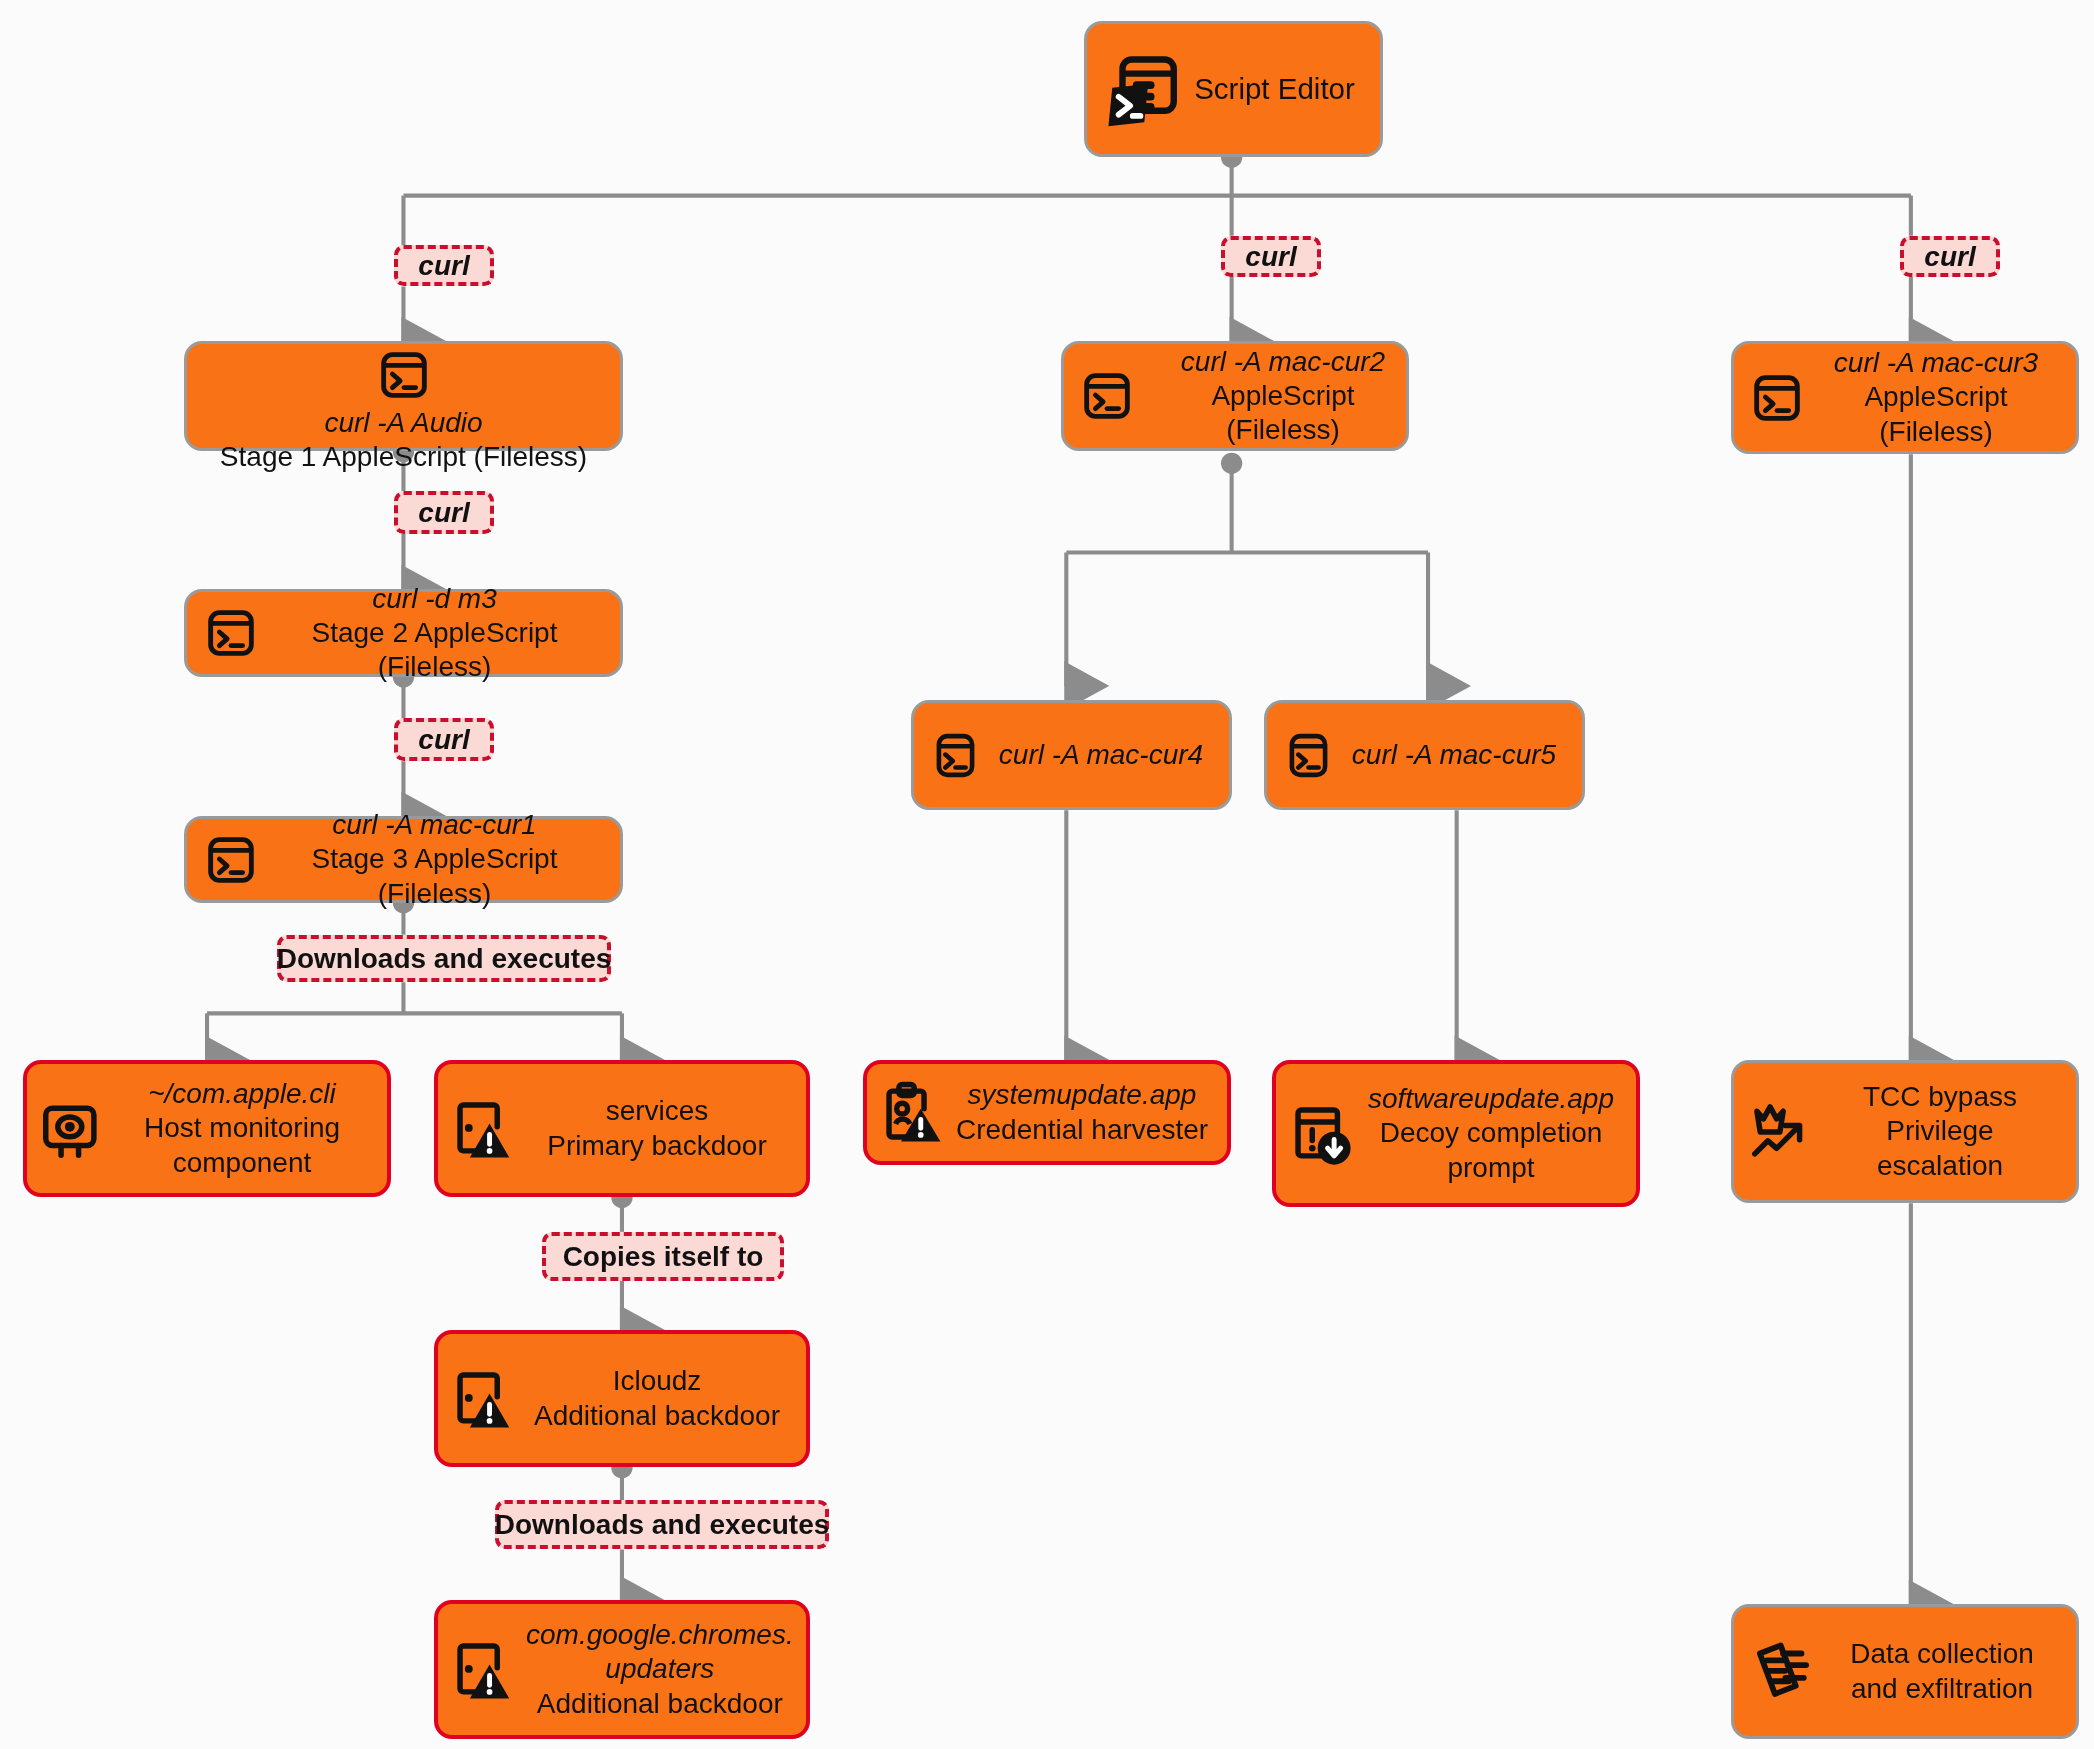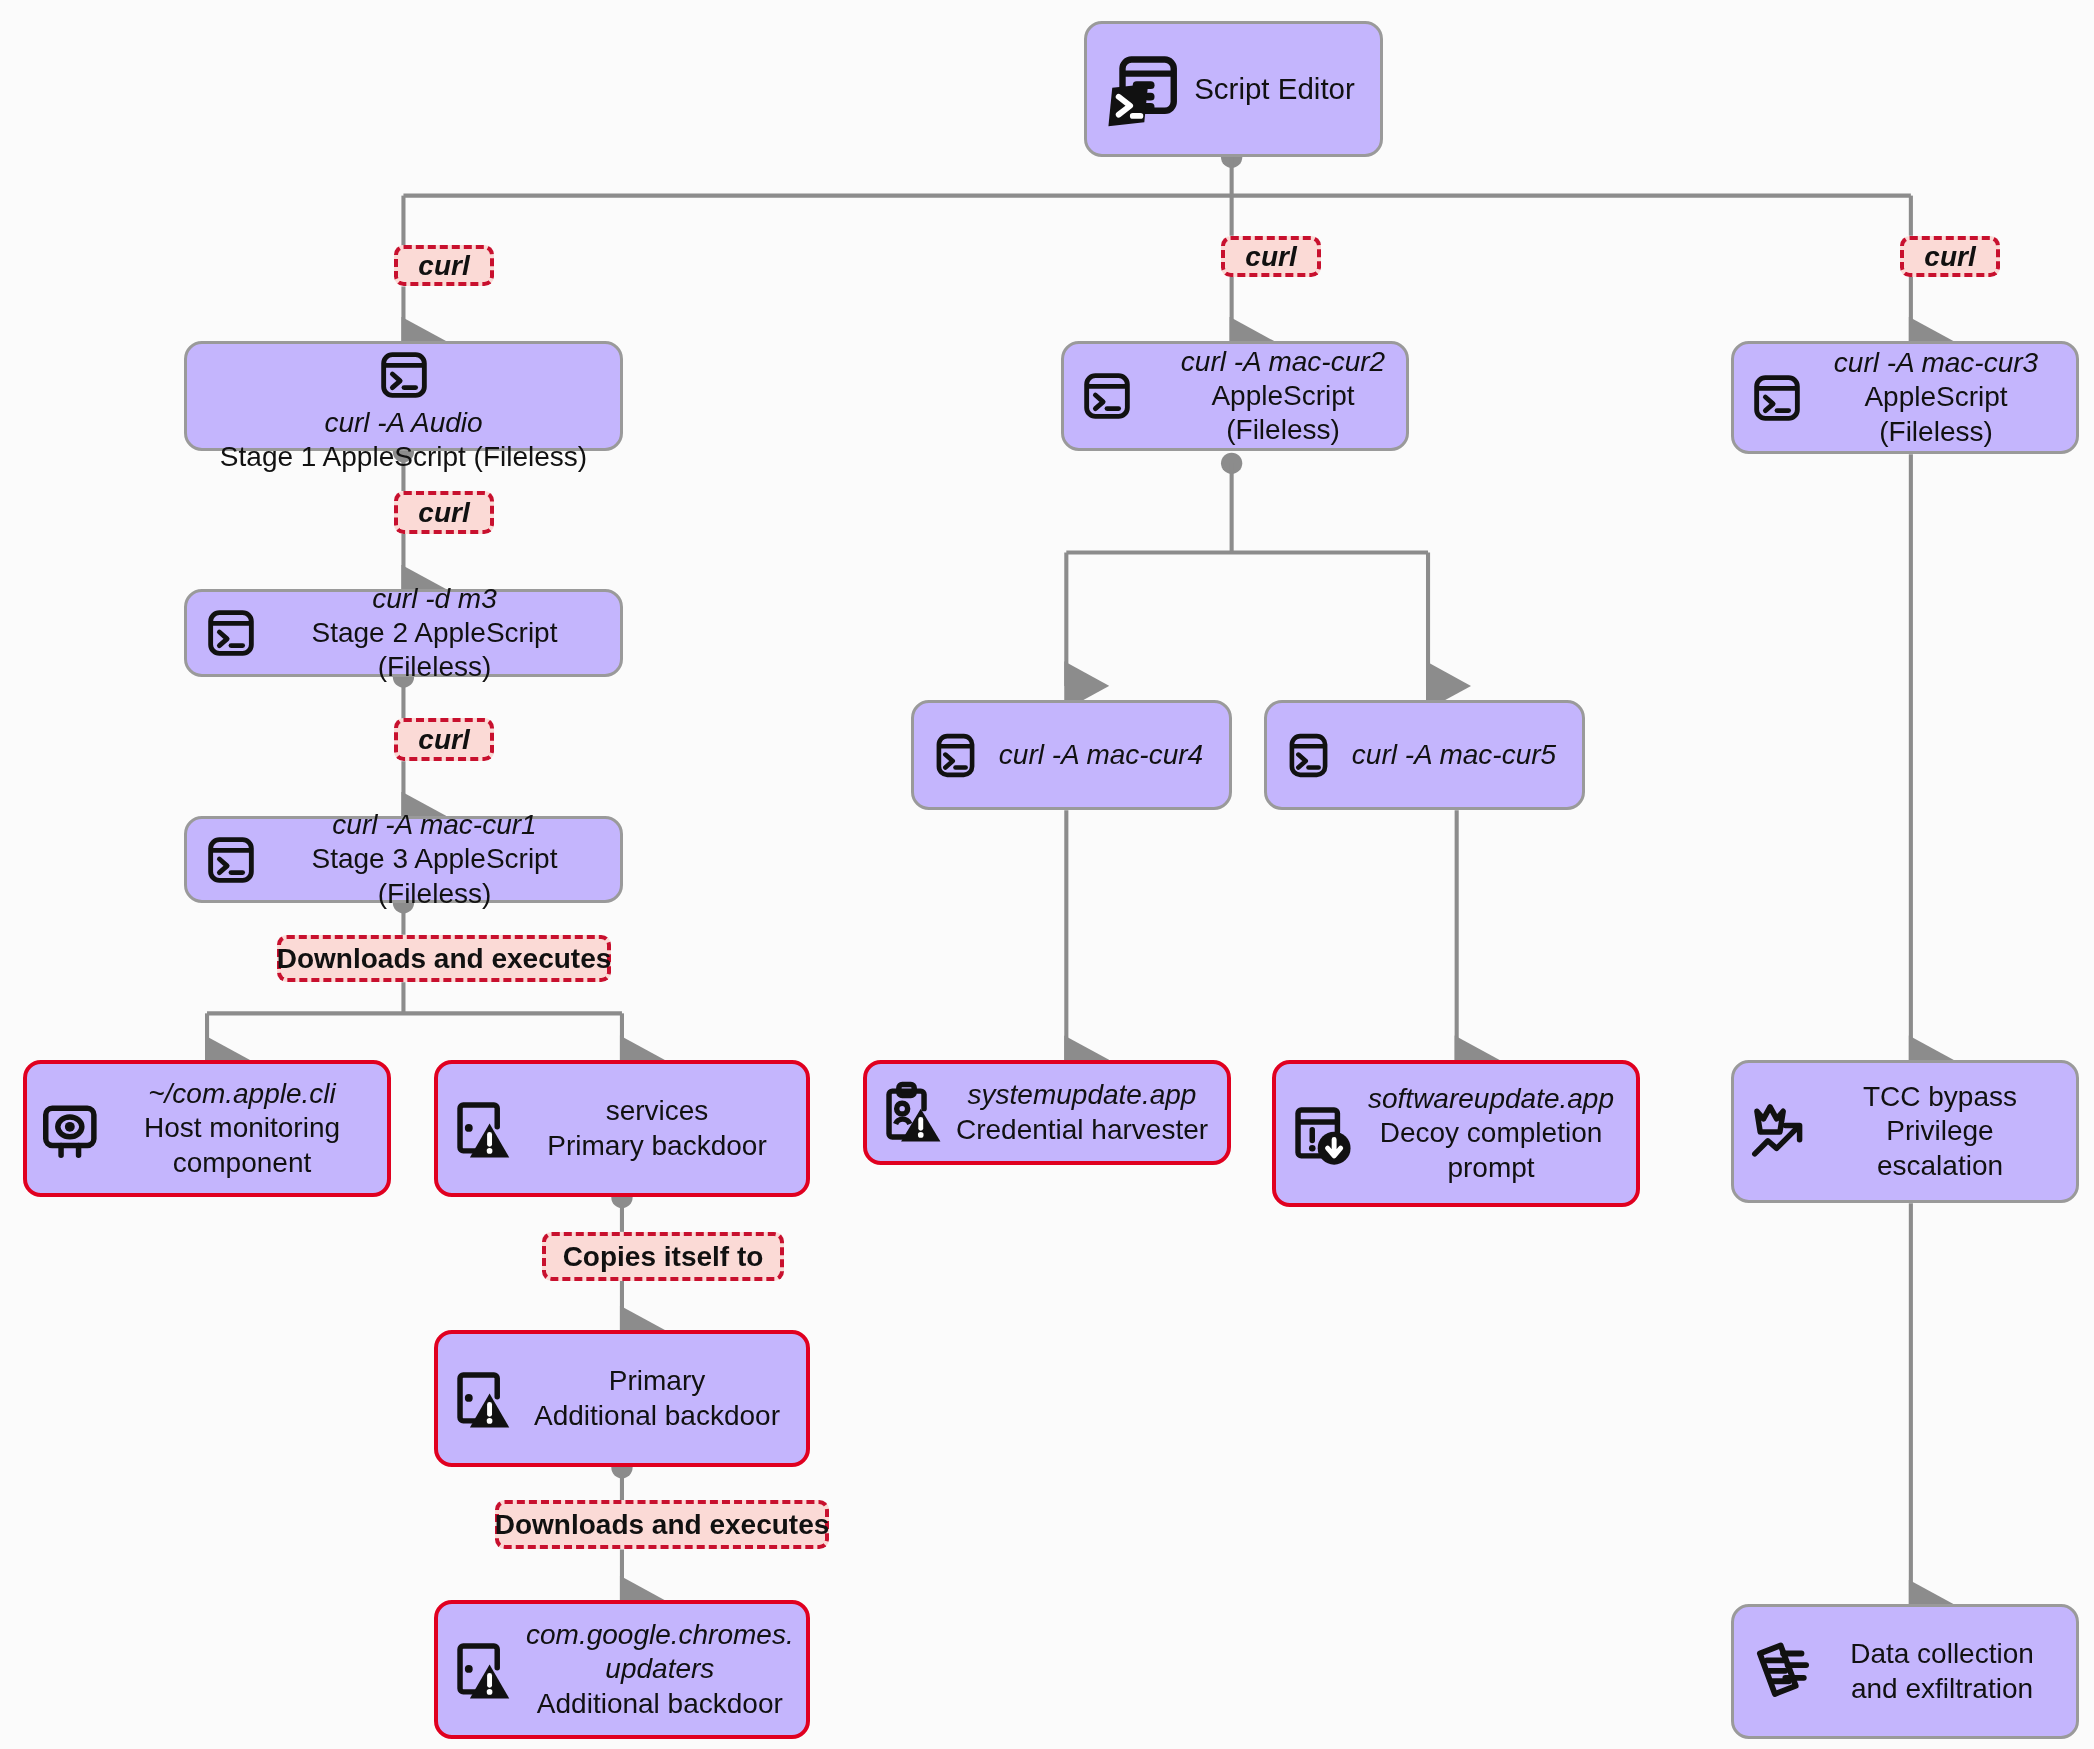--- a/index.html
+++ b/index.html
@@ -3,21 +3,21 @@
 <meta charset="utf-8">
 <style>
   html,body{margin:0;padding:0;background:#fbfbfb;}
   body{width:2095px;height:1750px;font-family:"Liberation Sans",sans-serif;overflow:hidden;}
   #canvas{position:relative;width:2095px;height:1750px;background:#fbfbfb;}
   svg.wires{position:absolute;left:0;top:0;width:2095px;height:1750px;overflow:visible;}
 
   
   .node{
     position:absolute;box-sizing:border-box;display:flex;align-items:center;
-    background:#c4b5fd;border-radius:18px;z-index:3;
+    background:#f97316;border-radius:18px;z-index:3;
   }
   .node.grey{border:3.3px solid #9a9a9a;}
   .node.red{border:4.1px solid #e00020;}
   .node .ico{flex:0 0 auto;display:flex;align-items:center;justify-content:center;}
   .node .txt{flex:1 1 auto;text-align:center;color:#111;line-height:1.22;padding:0 8.2px;}
   .node .txt .it{font-style:italic;}
   .node .txt .rg{font-style:normal;}
 
   
   .elabel{
@@ -213,21 +213,21 @@
     <span class="ico">
       <svg width="70" height="70" viewBox="0 0 64 64">
         <path d="M42 52 H14 A3 3 0 0 1 11 49 V13 A3 3 0 0 1 14 10 H42 A3 3 0 0 1 45 13 V30" fill="none" stroke="#111" stroke-width="5" stroke-linecap="round"></path>
         <circle cx="19" cy="31" r="3.6" fill="#111"></circle>
         <path d="M38 27 L56 58 H20 Z" fill="#111"></path>
         <path d="M38 37 V46" stroke="#fff" stroke-width="4.5" stroke-linecap="round"></path>
         <circle cx="38" cy="52" r="2.6" fill="#fff"></circle>
       </svg>
     </span>
     <span class="txt f34">
-      <span class="rg">Primary</span><br>
+      <span class="rg">Icloudz</span><br>
       <span class="rg">Additional backdoor</span>
     </span>
   </div>
 
   <div class="node red" style="left:434px;top:1600px;width:376px;height:139px;padding:0 9.8px;">
     <span class="ico">
       <svg width="70" height="70" viewBox="0 0 64 64">
         <path d="M42 52 H14 A3 3 0 0 1 11 49 V13 A3 3 0 0 1 14 10 H42 A3 3 0 0 1 45 13 V30" fill="none" stroke="#111" stroke-width="5" stroke-linecap="round"></path>
         <circle cx="19" cy="31" r="3.6" fill="#111"></circle>
         <path d="M38 27 L56 58 H20 Z" fill="#111"></path>

